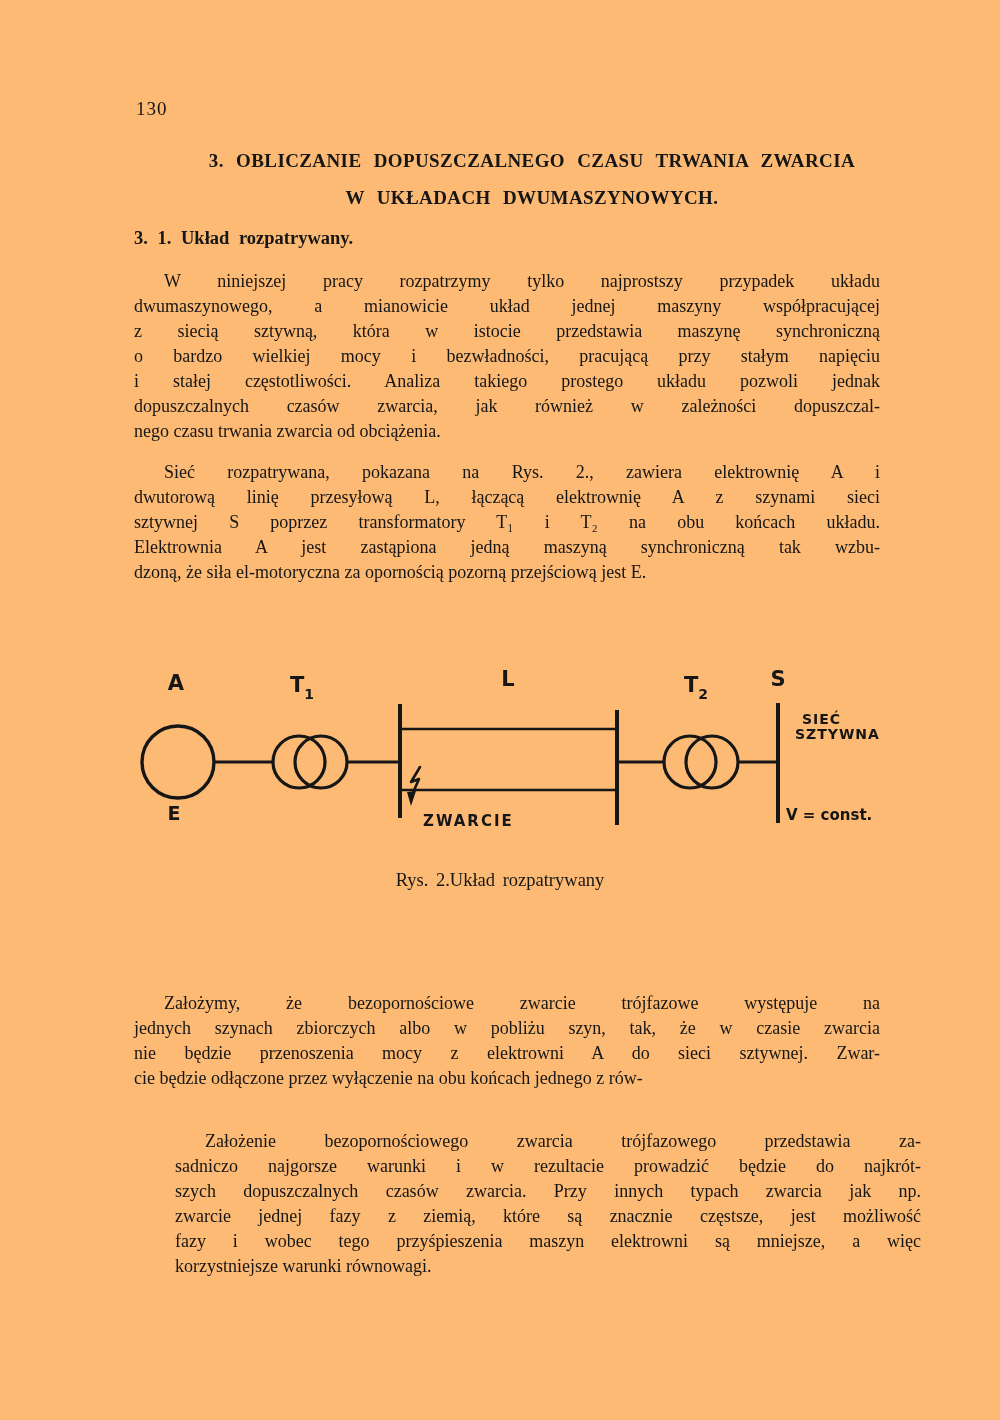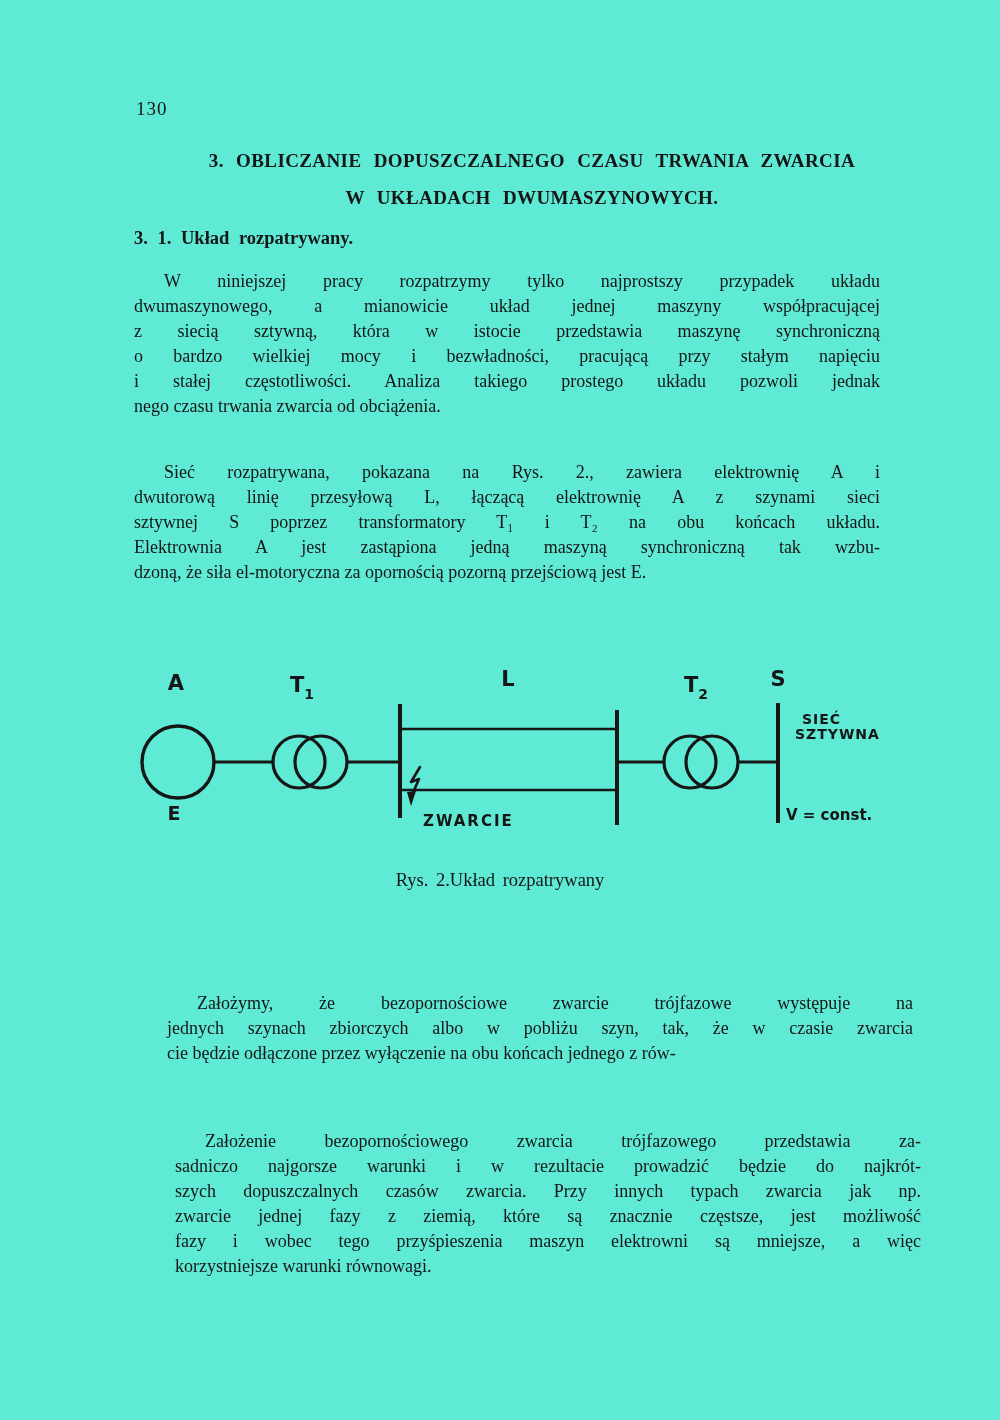--- a/index.html
+++ b/index.html
@@ -1,20 +1,20 @@
 <!DOCTYPE html>
 <html lang="pl"><head>
 <meta charset="utf-8">
 <style>
   html, body { margin: 0; padding: 0; background: #ffffff; }
   .page {
     position: relative;
     width: 1000px;
     height: 1420px;
-    background: #5eead4;
+    background: #fdba74;
     color: #161616;
     font-family: "Liberation Serif", serif;
     overflow: hidden;
   }
   .page-number {
     position: absolute;
     left: 136px;
     top: 98px;
     font-size: 19px;
     letter-spacing: 1px;
@@ -45,21 +45,21 @@
     left: 134px;
     width: 746px;
     font-size: 18px;
     line-height: 25px;
   }
   .para .line { text-align: justify; text-align-last: justify; }
   .para .line:last-child { text-align-last: left; }
   .para .line:first-child { text-indent: 30px; }
   .p1 { top: 269px; }
   .p2 { top: 460px; }
-  .p3 { top: 991px; margin-left: 33px; }
+  .p3 { top: 991px; }
   .p4 { top: 1129px; margin-left: 41px; }
   .figure {
     position: absolute;
     left: 130px;
     top: 658px;
     width: 760px;
     height: 190px;
   }
   .figure svg { display: block; width: 760px; height: 190px; }
   .diagram-label {
@@ -91,20 +91,21 @@
   </div>
 
   <div class="subheading">3. 1. Układ rozpatrywany.</div>
 
   <div class="para p1">
       <div class="line">W niniejszej pracy rozpatrzymy tylko najprostszy przypadek układu</div>
       <div class="line">dwumaszynowego, a mianowicie układ jednej maszyny współpracującej</div>
       <div class="line">z siecią sztywną, która w istocie przedstawia maszynę synchroniczną</div>
       <div class="line">o bardzo wielkiej mocy i bezwładności, pracującą przy stałym napięciu</div>
       <div class="line">i stałej częstotliwości. Analiza takiego prostego układu pozwoli jednak</div>
+      <div class="line">dopuszczalnych czasów zwarcia, jak również w zależności dopuszczal-</div>
       <div class="line">nego czasu trwania zwarcia od obciążenia.</div>
     </div>
   <div class="para p2">
       <div class="line">Sieć rozpatrywana, pokazana na Rys. 2., zawiera elektrownię A i</div>
       <div class="line">dwutorową linię przesyłową L, łączącą elektrownię A z szynami sieci</div>
       <div class="line">sztywnej S poprzez transformatory T₁ i T₂ na obu końcach układu.</div>
       <div class="line">Elektrownia A jest zastąpiona jedną maszyną synchroniczną tak wzbu-</div>
       <div class="line">dzoną, że siła el-motoryczna za opornością pozorną przejściową jest E.</div>
     </div>
 
@@ -154,20 +155,21 @@
     </svg>
   </div>
 
   <div class="caption">
     <span class="cap-prefix">Rys. 2.</span><span>Układ rozpatrywany</span>
   </div>
 
   <div class="para p3">
       <div class="line">Założymy, że bezopornościowe zwarcie trójfazowe występuje na</div>
       <div class="line">jednych szynach zbiorczych albo w pobliżu szyn, tak, że w czasie zwarcia</div>
+      <div class="line">nie będzie przenoszenia mocy z elektrowni A do sieci sztywnej. Zwar-</div>
       <div class="line">cie będzie odłączone przez wyłączenie na obu końcach jednego z rów-</div>
     </div>
   <div class="para p4">
       <div class="line">Założenie bezopornościowego zwarcia trójfazowego przedstawia za-</div>
       <div class="line">sadniczo najgorsze warunki i w rezultacie prowadzić będzie do najkrót-</div>
       <div class="line">szych dopuszczalnych czasów zwarcia. Przy innych typach zwarcia jak np.</div>
       <div class="line">zwarcie jednej fazy z ziemią, które są znacznie częstsze, jest możliwość</div>
       <div class="line">fazy i wobec tego przyśpieszenia maszyn elektrowni są mniejsze, a więc</div>
       <div class="line">korzystniejsze warunki równowagi.</div>
     </div>

